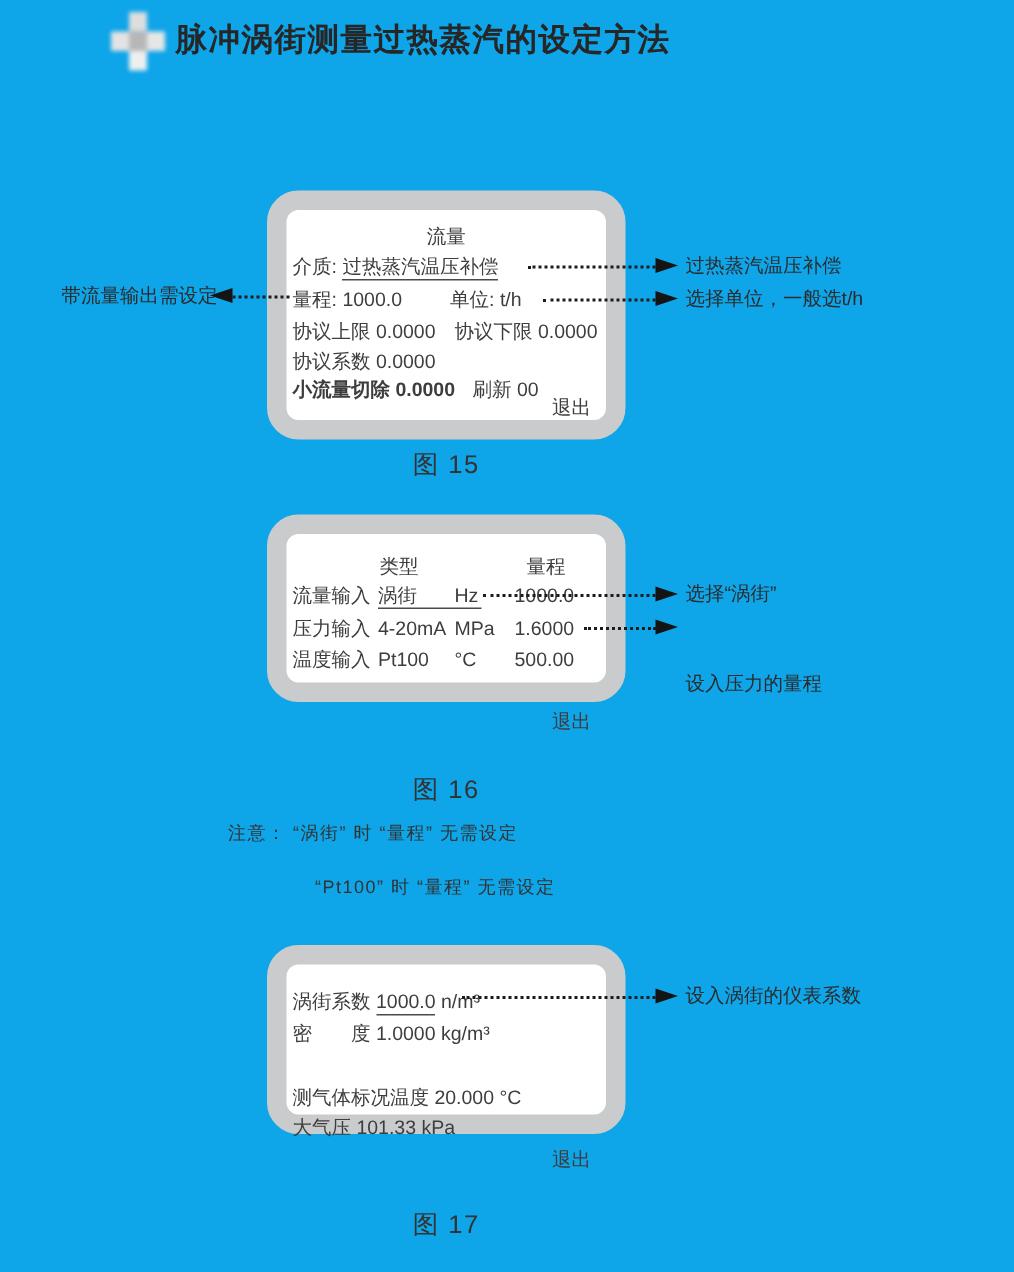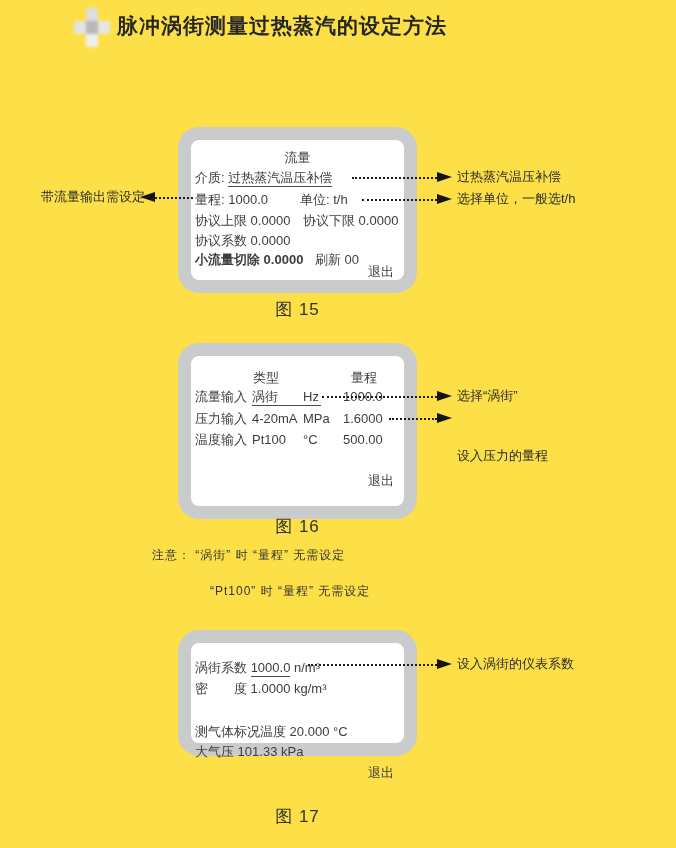--- a/index.html
+++ b/index.html
@@ -1,18 +1,18 @@
 <!DOCTYPE html>
 <html><head>
 <meta charset="utf-8">
 <style>
   * { margin:0; padding:0; box-sizing:border-box; }
   html,body { background:#ffffff; }
   body { font-family:"Liberation Sans","DejaVu Sans",sans-serif; }
-  #canvas { position:relative; width:676px; height:848px; background:#fde047; overflow:hidden; color:#3d3d3d; }
+  #canvas { position:relative; width:676px; height:848px; background:#0ea5e9; overflow:hidden; color:#3d3d3d; }
 
   .abs { position:absolute; }
   .page-title { font-size:21px; font-weight:bold; color:#262626; letter-spacing:1px; white-space:nowrap; }
   .instruction { font-size:16px; color:#333; letter-spacing:0.5px; white-space:nowrap; }
 
   
   .screen { position:absolute; left:178px; width:239px; background:#fff;
             border:13px solid #c9cbcd; border-radius:21px; }
   .screen .si { position:absolute; font-size:13px; color:#3d3d3d; white-space:nowrap; line-height:15px; }
   .s-title { width:213px; text-align:center; }
@@ -83,21 +83,21 @@
   <div class="dots" style="left:155px; top:197px; width:38px;"></div>
 
   <div class="dots" style="left:352px; top:177px; width:85px;"></div>
   <div class="arr-r" style="left:437px; top:172px;"></div>
   <div class="ann" style="left:457px; top:169px;">过热蒸汽温压补偿</div>
 
   <div class="dots" style="left:362px; top:199px; width:75px;"></div>
   <div class="arr-r" style="left:437px; top:194px;"></div>
   <div class="ann" style="left:457px; top:191px;">选择单位，一般选t/h</div>
 
-  <div class="screen" style="top:343px; height:176px;">
+  <div class="screen" style="top:343px; height:125px;">
     <div class="si" style="left:62px; top:14px;">类型</div>
     <div class="si" style="left:160px; top:14px;">量程</div>
 
     <div class="si" style="left:4px;  top:33px;">流量输入</div>
     <div class="si" style="left:61px; top:33px;">涡街</div>
     <div class="si" style="left:112px;top:33px;">Hz</div>
     <div class="si" style="left:152px;top:33px;">1000.0</div>
     <div class="underline-bar" style="left:61px; top:49px; width:69px;"></div>
 
     <div class="si" style="left:4px;  top:55px;">压力输入</div>

